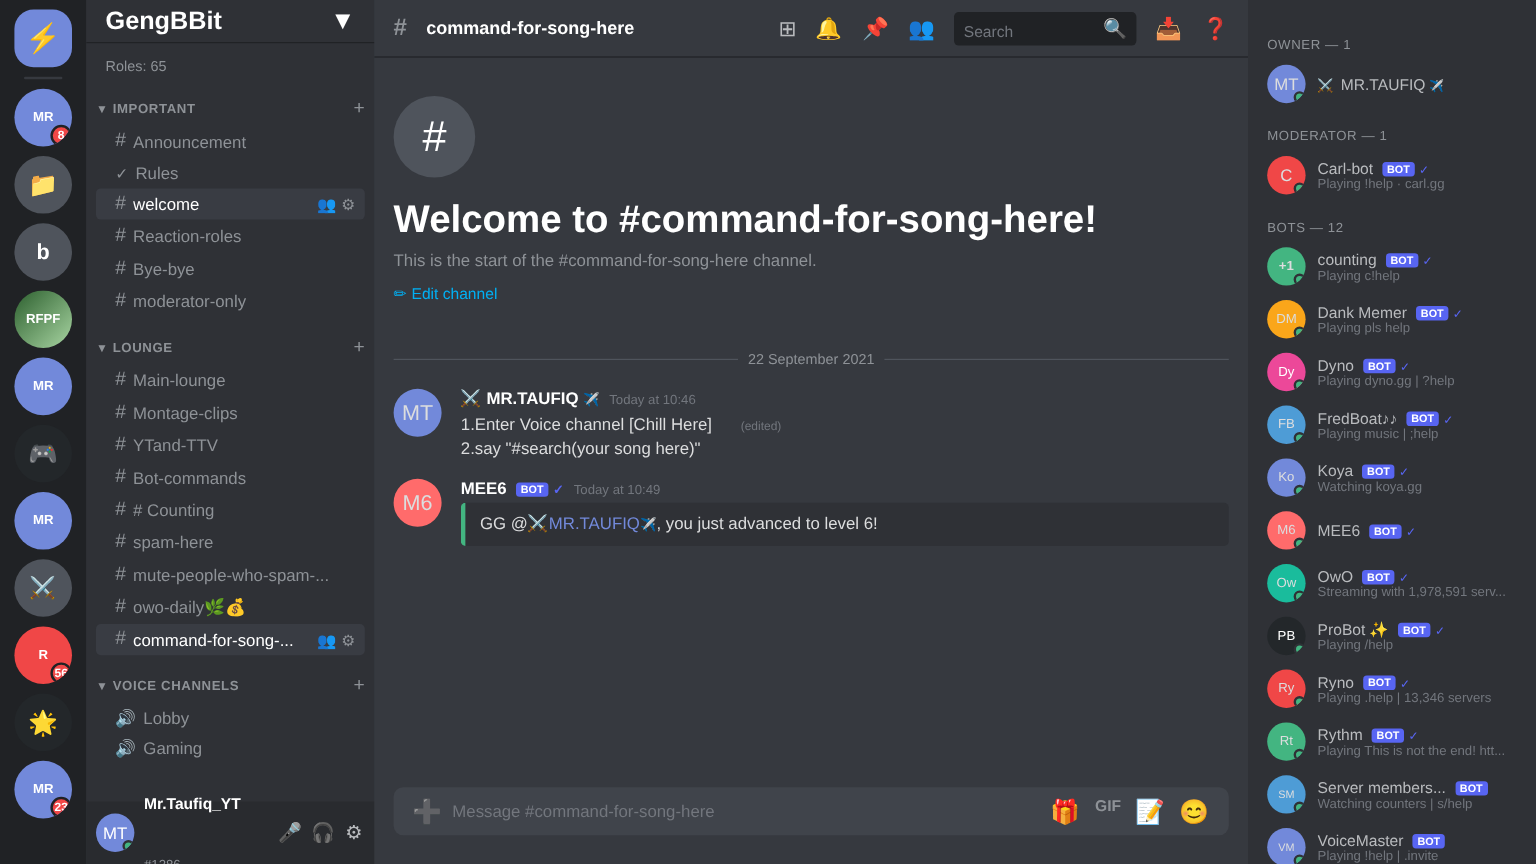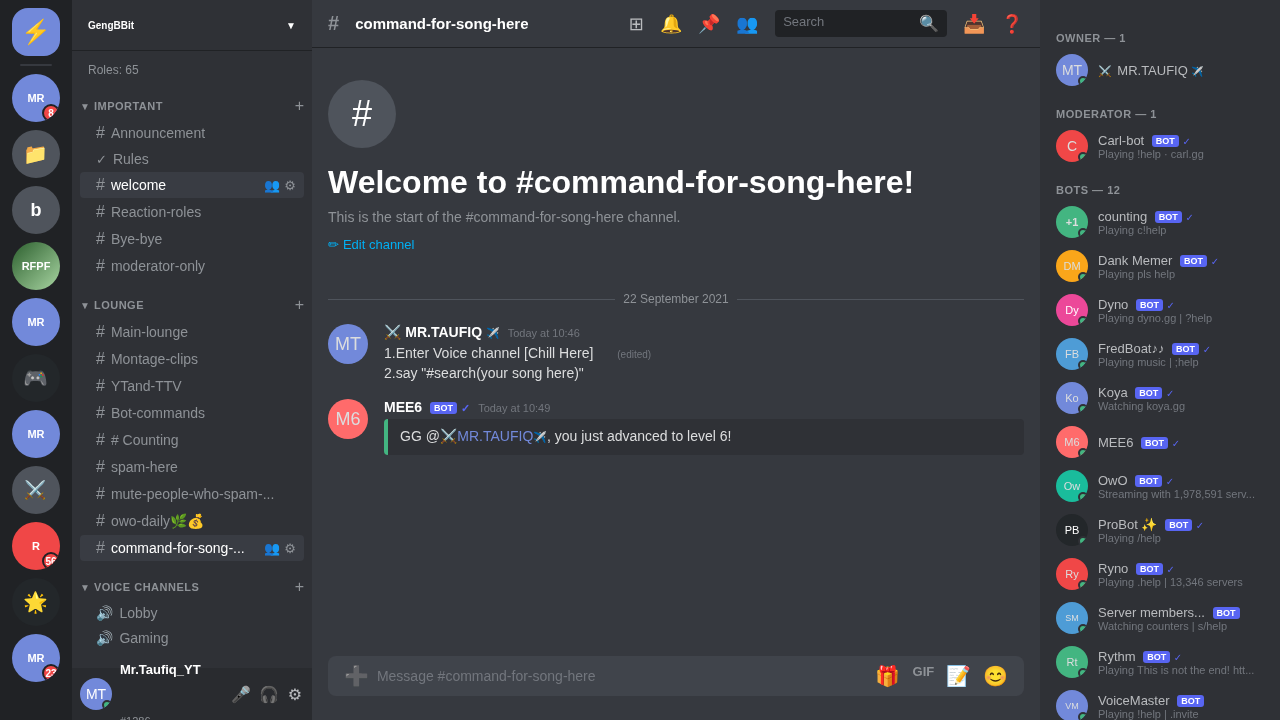--- a/index.html
+++ b/index.html
@@ -42,30 +42,30 @@
 
     
     .channel-sidebar {
       width: 240px;
       background: #2f3136;
       display: flex;
       flex-direction: column;
       flex-shrink: 0;
     }
     .server-header {
-      height: 51px;
+      height: 36px;
       padding: 0 16px;
       display: flex;
       align-items: center;
       justify-content: space-between;
       border-bottom: 1px solid #202225;
       cursor: pointer;
       font-weight: 600;
       color: #fff;
-      font-size: 10px;
+      font-size: 21px;
     }
     .channel-list {
       flex: 1;
       overflow-y: auto;
       padding: 8px 0;
     }
     .channel-list::-webkit-scrollbar { width: 4px; }
     .channel-list::-webkit-scrollbar-thumb { background: #202225; border-radius: 2px; }
     .roles-info {
       padding: 4px 16px;
@@ -266,21 +266,21 @@
       width: 240px;
       background: #2f3136;
       overflow-y: auto;
       padding: 16px 8px;
       flex-shrink: 0;
     }
     .members-sidebar::-webkit-scrollbar { width: 4px; }
     .members-sidebar::-webkit-scrollbar-thumb { background: #202225; border-radius: 2px; }
     .members-category {
       font-size: 11px;
-      font-weight: 700;
+      font-weight: 400;
       color: #8e9297;
       text-transform: uppercase;
       letter-spacing: 0.5px;
       padding: 16px 8px 4px 8px;
     }
     .member-item {
       display: flex;
       align-items: center;
       gap: 10px;
       padding: 6px 8px;
@@ -302,23 +302,23 @@
       border: 2px solid #2f3136;
     }
     .status-online { background: #43b581; }
     .member-info { flex: 1; min-width: 0; }
     .member-name { font-size: 13px; color: #b9bbbe; white-space: nowrap; overflow: hidden; text-overflow: ellipsis; }
     .member-activity { font-size: 11px; color: #72767d; white-space: nowrap; overflow: hidden; text-overflow: ellipsis; }
     .owner-crown { color: #faa61a; font-size: 11px; margin-right: 2px; }
 
     
     .search-box {
-      display: flex; align-items: flex-start;
+      display: flex; align-items: flex-end;
       background: #202225; border-radius: 4px;
-      padding: 4px 8px; gap: 6px; width: 172px;
+      padding: 4px 8px; gap: 6px; width: 152px;
     }
     .search-input {
       background: transparent; border: none; outline: none;
       color: #dcddde; font-size: 13px; width: 100%;
     }
     .search-input::placeholder { color: #72767d; }
 
     
     .av-purple { background: #7289da; }
     .av-red { background: #f04747; }
@@ -714,42 +714,42 @@
       Ry
       <div class="member-status status-online"></div>
     </div>
     <div class="member-info">
       <div class="member-name">Ryno <span class="bot-badge">BOT</span> <span style="color:#5865f2;font-size:10px;">✓</span></div>
       <div class="member-activity">Playing .help | 13,346 servers</div>
     </div>
   </div>
 
   <div class="member-item">
+    <div class="member-avatar av-green" style="font-size:11px;">
+      Rt
+      <div class="member-status status-online"></div>
+    </div>
+    <div class="member-info">
+      <div class="member-name">Rythm <span class="bot-badge">BOT</span> <span style="color:#5865f2;font-size:10px;">✓</span></div>
+      <div class="member-activity">Playing This is not the end! htt...</div>
+    </div>
+  </div>
+
+  <div class="member-item">
     <div class="member-avatar av-blue" style="font-size:9px;">
       SM
       <div class="member-status status-online"></div>
     </div>
     <div class="member-info">
       <div class="member-name">Server members... <span class="bot-badge">BOT</span></div>
       <div class="member-activity">Watching counters | s/help</div>
     </div>
   </div>
 
   <div class="member-item">
-    <div class="member-avatar av-green" style="font-size:11px;">
-      Rt
-      <div class="member-status status-online"></div>
-    </div>
-    <div class="member-info">
-      <div class="member-name">Rythm <span class="bot-badge">BOT</span> <span style="color:#5865f2;font-size:10px;">✓</span></div>
-      <div class="member-activity">Playing This is not the end! htt...</div>
-    </div>
-  </div>
-
-  <div class="member-item">
     <div class="member-avatar av-purple" style="font-size:9px;">
       VM
       <div class="member-status status-online"></div>
     </div>
     <div class="member-info">
       <div class="member-name">VoiceMaster <span class="bot-badge">BOT</span></div>
       <div class="member-activity">Playing !help | .invite</div>
     </div>
   </div>
 </div>

